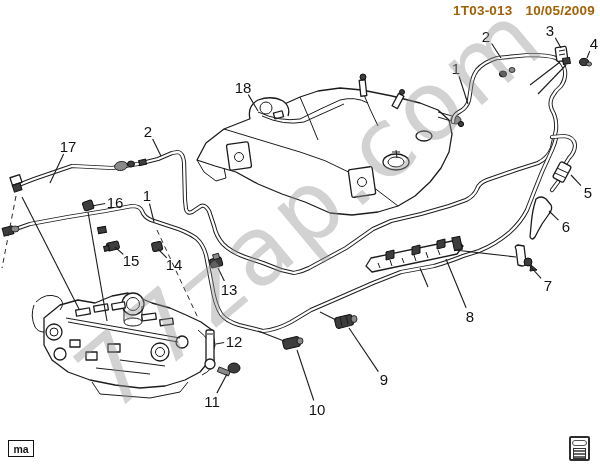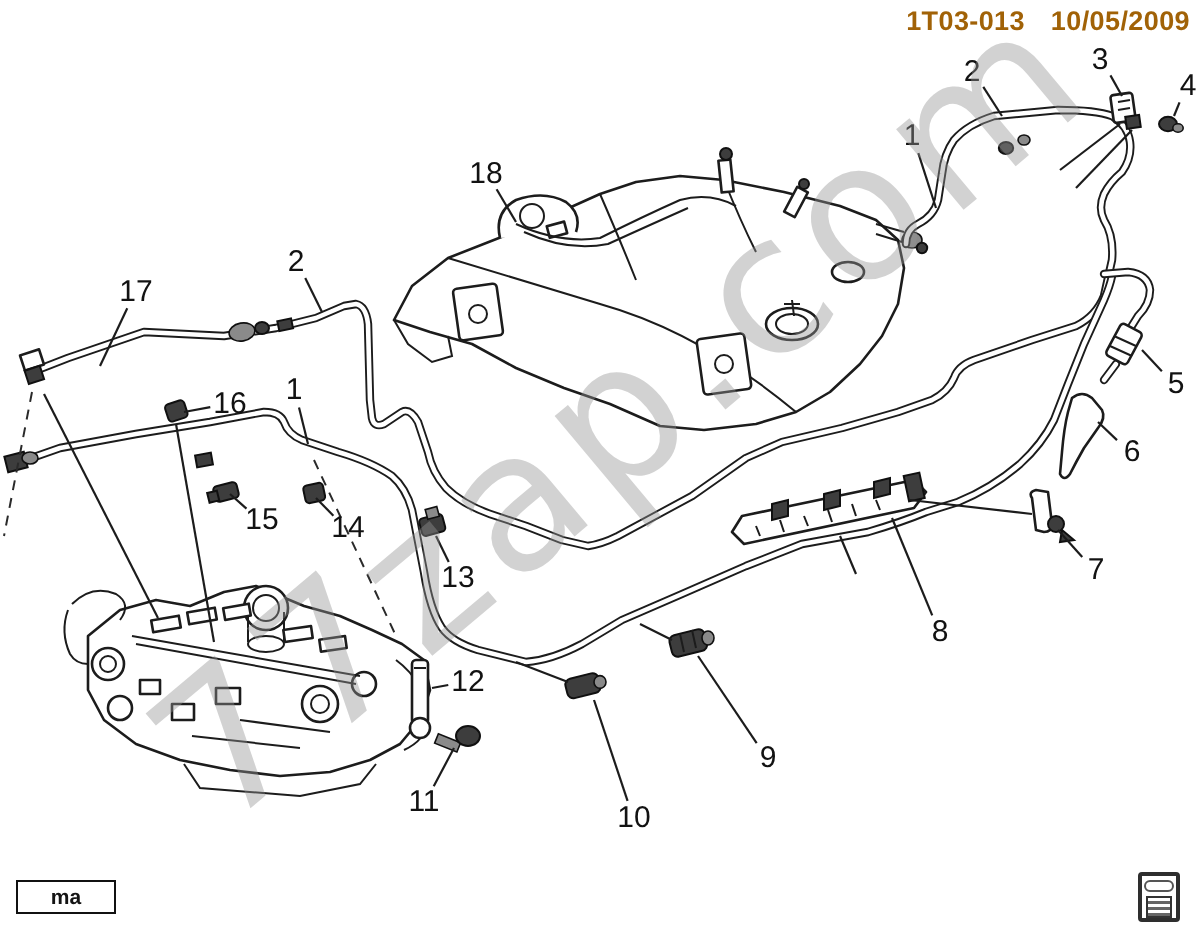--- a/index.html
+++ b/index.html
@@ -23,21 +23,21 @@
   .dark{fill:#3d3d3d;stroke:#101010;stroke-width:1;}
   .mid{fill:#8a8a8a;stroke:#101010;stroke-width:.8;}
   .callout{font-family:"Liberation Sans",sans-serif;font-size:15px;fill:#121212;}
   .wm{
     position:absolute;left:-60px;top:150px;width:740px;text-align:center;
     transform:rotate(-40deg);transform-origin:50% 50%;
     font-family:"DejaVu Sans",sans-serif;font-size:96px;letter-spacing:5px;
     color:rgba(148,148,148,0.42);white-space:nowrap;pointer-events:none;
   }
   .ma-box{
-    position:absolute;left:8px;top:440px;min-width:20px;height:15px;padding:0 14px;
+    position:absolute;left:8px;top:440px;min-width:20px;height:15px;padding:0 2px;
     border:1.6px solid #111;font-size:10.5px;font-weight:700;
     display:flex;align-items:center;justify-content:center;background:#fff;
   }
   .gm{
     position:absolute;left:569px;top:436px;width:21px;height:25px;
     border:2px solid #2e2e2e;border-radius:2px;background:#fff;
     display:flex;flex-direction:column;align-items:center;box-sizing:border-box;
   }
   .gm .bar{width:13px;height:5px;border:1px solid #555;border-radius:3px;background:#fff;margin-top:1.5px;}
   .gm .sq{width:11px;height:10px;border:1px solid #333;margin-top:1.5px;

